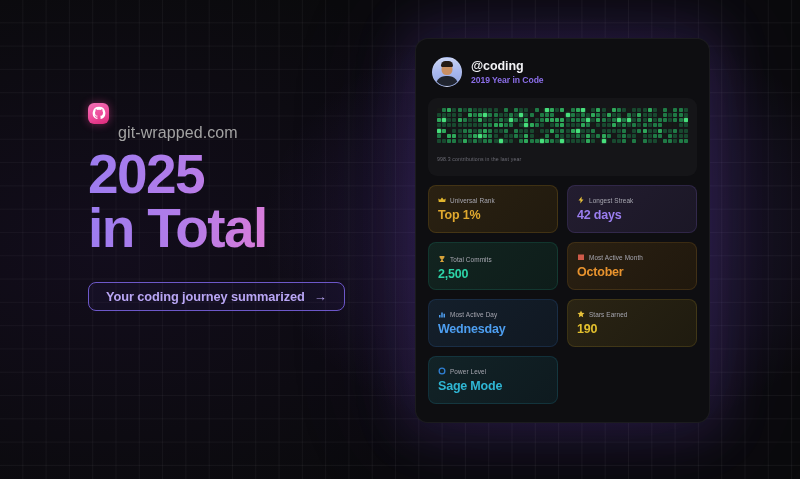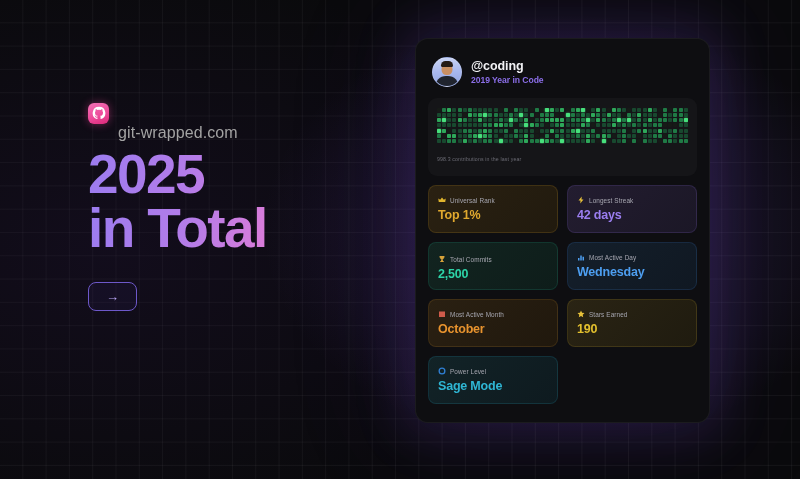--- a/index.html
+++ b/index.html
@@ -176,20 +176,21 @@
       </span>
       <span id="brand-name">git-wrapped.com</span>
     </div>
 
     <h1 id="headline">
       <span class="ln g">2025</span>
       <span class="ln g">in Total</span>
     </h1>
 
     <div id="cta">
+      <span>Your coding journey summarized</span>
       <span class="arrow">→</span>
     </div>
   </div>
 
   <div id="panel">
 
     <div id="profile">
       <div id="avatar">
         <span class="body"></span>
           <span class="face"></span>
@@ -571,38 +572,38 @@
         </div>
         <div class="stat t-teal">
           <div class="stat-top">
             <svg viewBox="0 0 16 16" class="stat-ico">
               <path d="M4 2h8v3a4 4 0 0 1-8 0zM2 3h2v2A2 2 0 0 1 2 3zm10 0h2a2 2 0 0 1-2 2zM6.5 9h3l.5 3H6zM4.5 12h7v2h-7z" fill="#d8a33a"></path>
             </svg>
             <span class="stat-label">Total Commits</span>
           </div>
           <div class="stat-val">2,500</div>
         </div>
+        <div class="stat t-orange">
+          <div class="stat-top">
+            <svg viewBox="0 0 16 16" class="stat-ico">
+              <path d="M2 3h12v11H2zM2 3h12v3H2z" fill="#cf5b4a"></path>
+            </svg>
+            <span class="stat-label">Most Active Month</span>
+          </div>
+          <div class="stat-val">October</div>
+        </div>
         <div class="stat t-blue">
           <div class="stat-top">
             <svg viewBox="0 0 16 16" class="stat-ico">
               <path d="M2 10h3v5H2zM6.5 5h3v10h-3zM11 7.5h3V15h-3z" fill="#4d9ef0"></path>
             </svg>
             <span class="stat-label">Most Active Day</span>
           </div>
           <div class="stat-val">Wednesday</div>
         </div>
-        <div class="stat t-orange">
-          <div class="stat-top">
-            <svg viewBox="0 0 16 16" class="stat-ico">
-              <path d="M2 3h12v11H2zM2 3h12v3H2z" fill="#cf5b4a"></path>
-            </svg>
-            <span class="stat-label">Most Active Month</span>
-          </div>
-          <div class="stat-val">October</div>
-        </div>
         <div class="stat t-gold">
           <div class="stat-top">
             <svg viewBox="0 0 16 16" class="stat-ico">
               <path d="m8 1 2.1 4.5 4.9.6-3.6 3.4 1 4.9L8 12l-4.4 2.4 1-4.9L1 6.1l4.9-.6z" fill="#e8c23a"></path>
             </svg>
             <span class="stat-label">Stars Earned</span>
           </div>
           <div class="stat-val">190</div>
         </div>
         <div class="stat t-cyan">

